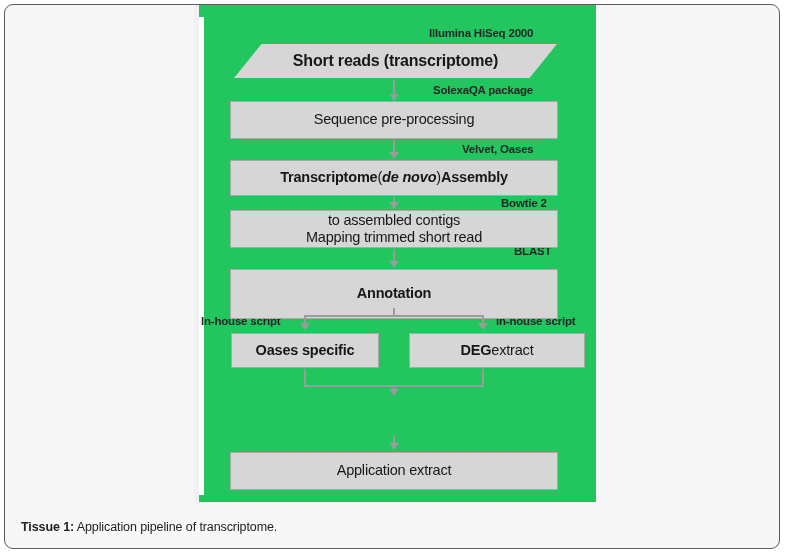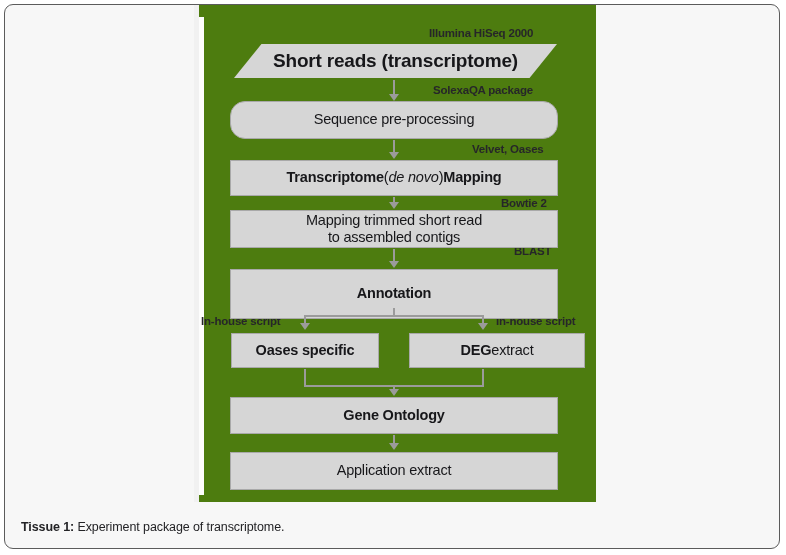--- a/index.html
+++ b/index.html
@@ -28,21 +28,21 @@
     overflow: hidden;
   }
 
   
   #figure-image {
     position: absolute;
     left: 189px;
     top: 0px;
     width: 402px;
     height: 497px;
-    background: #4d7c0f;
+    background: #22c55e;
   }
   
   #panel-left-strip {
     position: absolute;
     left: 5px;
     top: 12px;
     width: 5px;
     height: 478px;
     background: #fdfdfd;
   }
@@ -76,45 +76,45 @@
   
   #node-short-reads {
     left: 40px;
     top: 39px;
     width: 323px;
     height: 34px;
     background: #d6d6d6;
     border: none;
     clip-path: polygon(8.5% 0, 100% 0, 91.5% 100%, 0 100%);
     -webkit-clip-path: polygon(8.5% 0, 100% 0, 91.5% 100%, 0 100%);
-    font-size: 19px;
+    font-size: 16px;
     font-weight: 600;
   }
 
-  #node-seq-pre     { left: 36px; top: 96px;  width: 328px; height: 38px; border-radius: 15px; }
+  #node-seq-pre     { left: 36px; top: 96px;  width: 328px; height: 38px; }
   #node-assembly    { left: 36px; top: 155px; width: 328px; height: 36px; }
   #node-mapping     { left: 36px; top: 205px; width: 328px; height: 38px; }
   #node-annotation  { left: 36px; top: 264px; width: 328px; height: 50px; }
   #node-tissue      { left: 37px; top: 328px; width: 148px; height: 35px; }
   #node-deg         { left: 215px; top: 328px; width: 176px; height: 35px; }
   #node-gene-ont    { left: 36px; top: 392px; width: 328px; height: 37px; }
   #node-application { left: 36px; top: 447px; width: 328px; height: 38px; }
 
   
   .tool-label {
     position: absolute;
     font-size: 11.5px;
     font-weight: bold;
     color: #262629;
     letter-spacing: -0.2px;
     white-space: nowrap;
   }
   #label-illumina { left: 235px; top: 22px; }
   #label-solexaqa { left: 239px; top: 79px; }
-  #label-velvet   { left: 278px; top: 138px; text-align: center; }
+  #label-velvet   { left: 268px; top: 138px; text-align: center; }
   #label-bowtie   { left: 307px; top: 192px; }
   #label-blast    { left: 320px; top: 240px; text-align: center; }
   #label-inhouse-left  { left: 7px;   top: 310px; }
   #label-inhouse-right { left: 302px; top: 310px; }
 
   
   .vline {
     position: absolute;
     width: 2px;
     background: #9b9b9b;
@@ -194,42 +194,41 @@
     <div class="tool-label" id="label-inhouse-left">In-house script</div>
     <div class="tool-label" id="label-inhouse-right">In-house script</div>
 
     <div class="node" id="node-short-reads">Short reads (transcriptome)</div>
 
     <div class="node" id="node-seq-pre">Sequence pre-processing</div>
 
     <div class="node bold" id="node-assembly">
       <span>Transcriptome </span>
         <span style="font-weight:normal">( </span>
-        <span style="font-weight:normal;font-style:italic">de novo</span>
+        <span style="font-weight:bold;font-style:italic">de novo</span>
         <span style="font-weight:normal">)  </span>
-        <span>Mapping</span>
+        <span>Assembly</span>
     </div>
 
     <div class="node" id="node-mapping">
       <div>
+        <div>to assembled contigs</div>
         <div>Mapping trimmed short read</div>
-        <div>to assembled contigs</div>
       </div>
     </div>
 
     <div class="node bold" id="node-annotation">Annotation</div>
 
     <div class="node bold" id="node-tissue">Oases specific</div>
 
     <div class="node" id="node-deg">
       <span style="font-weight:bold">DEG</span>
         <span> extract</span>
     </div>
 
-    <div class="node bold" id="node-gene-ont">Gene Ontology</div>
 
     <div class="node" id="node-application">Application extract</div>
 
     <div class="vline" id="conn1-line"></div>
     <div class="arrowhead" id="conn1-arrow"></div>
 
     <div class="vline" id="conn2-line"></div>
     <div class="arrowhead" id="conn2-arrow"></div>
 
     <div class="vline" id="conn3-line"></div>
@@ -250,16 +249,16 @@
     <div class="hline" id="merge-bus"></div>
     <div class="vline" id="merge-down"></div>
     <div class="arrowhead" id="merge-arrow"></div>
 
     <div class="vline" id="conn5-line"></div>
     <div class="arrowhead" id="conn5-arrow"></div>
 
   </div>
 
   <div id="figure-caption">
-    <span id="caption-label">Tissue 1:</span><span> Experiment package of transcriptome.</span>
+    <span id="caption-label">Tissue 1:</span><span> Application pipeline of transcriptome.</span>
   </div>
 
 </div>
 
 </body></html>

